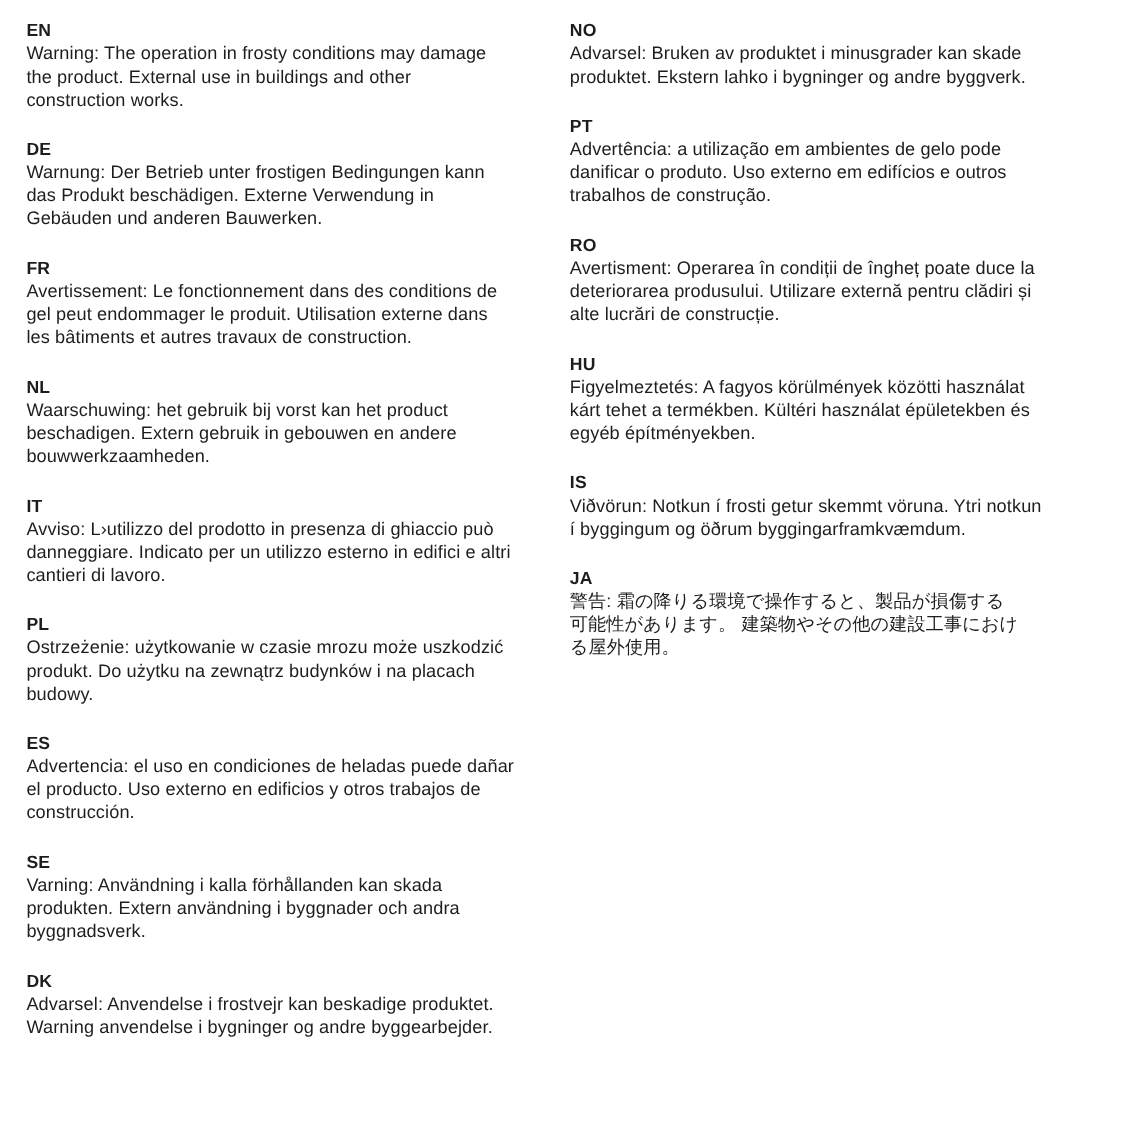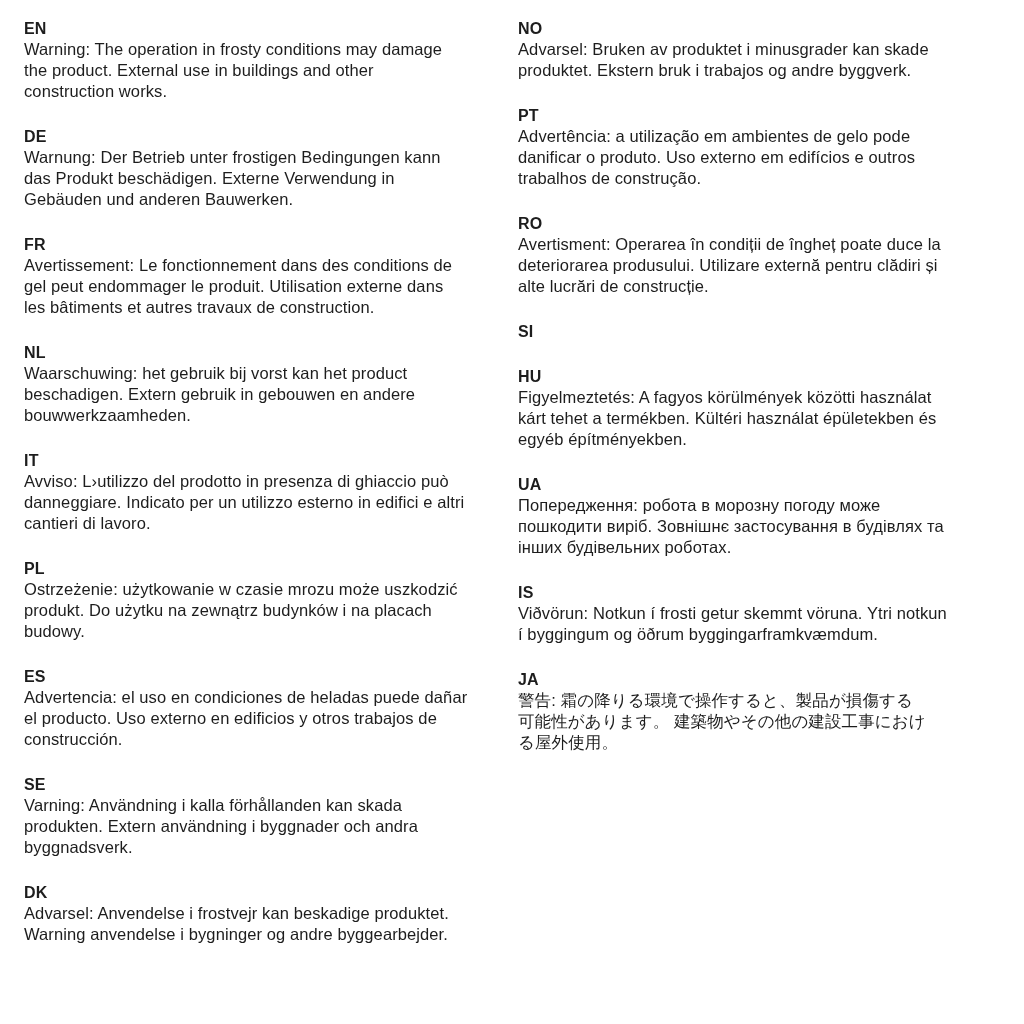--- a/index.html
+++ b/index.html
@@ -109,56 +109,49 @@
   <section class="lang-section">
     <h2 class="lang-code">DK</h2>
     <p class="lang-text">Advarsel: Anvendelse i frostvejr kan beskadige produktet.
 Warning anvendelse i bygninger og andre byggearbejder.</p>
   </section>
 </div>
   <div class="col col-right">
   <section class="lang-section">
     <h2 class="lang-code">NO</h2>
     <p class="lang-text">Advarsel: Bruken av produktet i minusgrader kan skade
-produktet. Ekstern bruk i trabajos og andre byggverk.</p>
+produktet. Ekstern lahko i bygninger og andre byggverk.</p>
   </section>
 
   <section class="lang-section">
     <h2 class="lang-code">PT</h2>
     <p class="lang-text">Advertência: a utilização em ambientes de gelo pode
 danificar o produto. Uso externo em edifícios e outros
 trabalhos de construção.</p>
   </section>
 
   <section class="lang-section">
     <h2 class="lang-code">RO</h2>
     <p class="lang-text">Avertisment: Operarea în condiții de îngheț poate duce la
 deteriorarea produsului. Utilizare externă pentru clădiri și
 alte lucrări de construcție.</p>
   </section>
 
   <section class="lang-section">
-    <h2 class="lang-code">SI</h2>
   </section>
 
   <section class="lang-section">
     <h2 class="lang-code">HU</h2>
     <p class="lang-text">Figyelmeztetés: A fagyos körülmények közötti használat
 kárt tehet a termékben. Kültéri használat épületekben és
 egyéb építményekben.</p>
   </section>
 
 
 
-  <section class="lang-section">
-    <h2 class="lang-code">UA</h2>
-    <p class="lang-text">Попередження: робота в морозну погоду може
-пошкодити виріб. Зовнішнє застосування в будівлях та
-інших будівельних роботах.</p>
-  </section>
 
   <section class="lang-section">
     <h2 class="lang-code">IS</h2>
     <p class="lang-text">Viðvörun: Notkun í frosti getur skemmt vöruna. Ytri notkun
 í byggingum og öðrum byggingarframkvæmdum.</p>
   </section>
 
   <section class="lang-section">
     <h2 class="lang-code">JA</h2>
     <p class="lang-text">警告: 霜の降りる環境で操作すると、製品が損傷する

